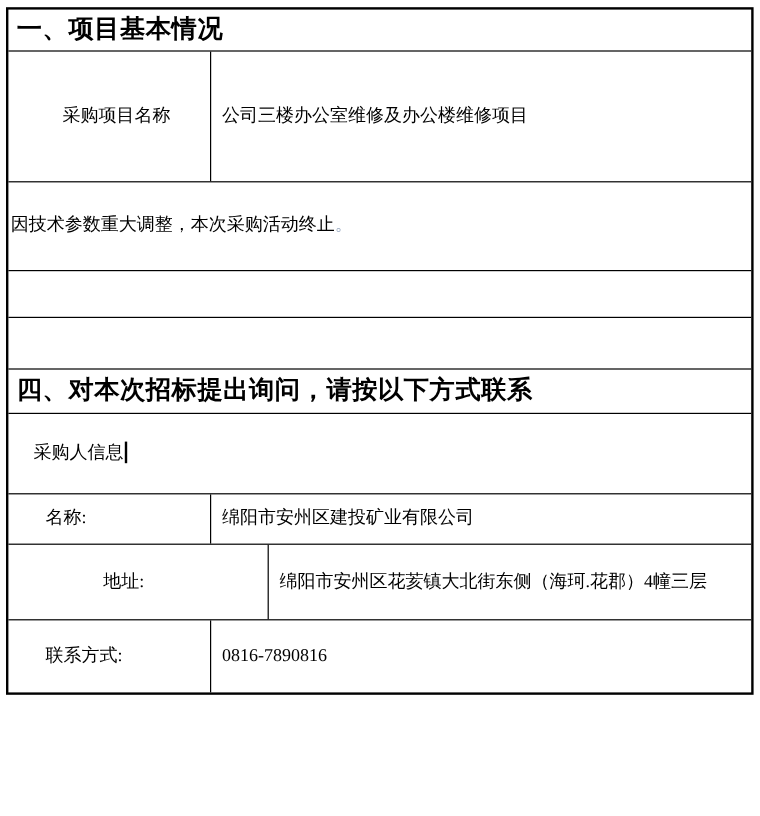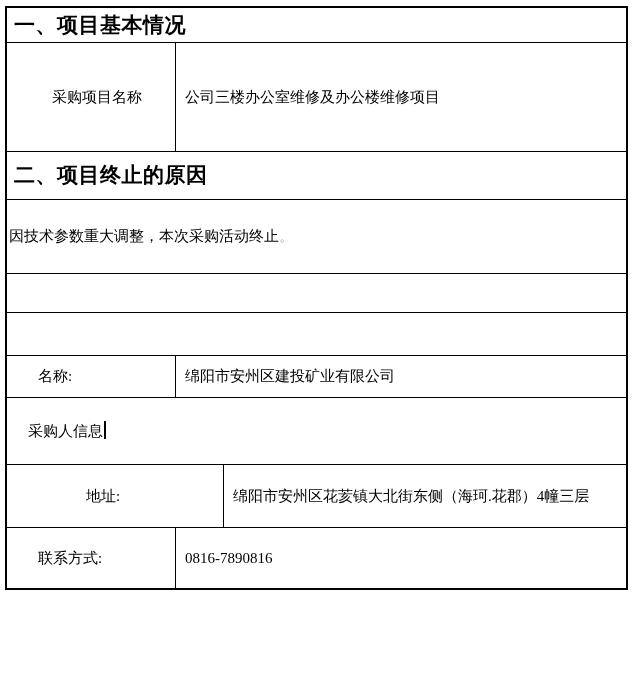--- a/index.html
+++ b/index.html
@@ -52,51 +52,51 @@
 
     <div class="row sec-header r-sec1">
       <div class="cell full">一、项目基本情况</div>
     </div>
 
     <div class="row r-name">
       <div class="cell label-col label-center">采购项目名称</div>
       <div class="cell value-col">公司三楼办公室维修及办公楼维修项目</div>
     </div>
 
-    <div class="row sec-header r-sec2">
-      <div class="cell full">二、项目终止的原因</div>
-    </div>
 
     <div class="row r-reason">
       <div class="cell full reason-cell">
         <span>因技术参数重大调整，本次采购活动终止</span>
           <span class="light-period">。</span>
       </div>
     </div>
 
     <div class="row r-empty1">
       <div class="cell full"></div>
     </div>
 
 
     <div class="row r-empty2">
       <div class="cell full"></div>
     </div>
 
-
-    <div class="row r-c0">
-      <div class="cell label-col label-indent">名称:</div>
-      <div class="cell value-col">绵阳市安州区建投矿业有限公司</div>
+    <div class="row sec-header r-sec4">
+      <div class="cell full">四、对本次招标提出询问，请按以下方式联系</div>
     </div>
 
     <div class="row r-purchaser">
       <div class="cell full purchaser-cell">
         <span>采购人信息</span>
           <span class="caret"></span>
       </div>
+    </div>
+
+    <div class="row r-c0">
+      <div class="cell label-col label-indent">名称:</div>
+      <div class="cell value-col">绵阳市安州区建投矿业有限公司</div>
     </div>
 
     <div class="row r-c1">
       <div class="cell label-col label-indent">地址:</div>
       <div class="cell value-col">绵阳市安州区花荄镇大北街东侧（海珂.花郡）4幢三层</div>
     </div>
 
     <div class="row r-c2">
       <div class="cell label-col label-indent">联系方式:</div>
       <div class="cell value-col">0816-7890816</div>

